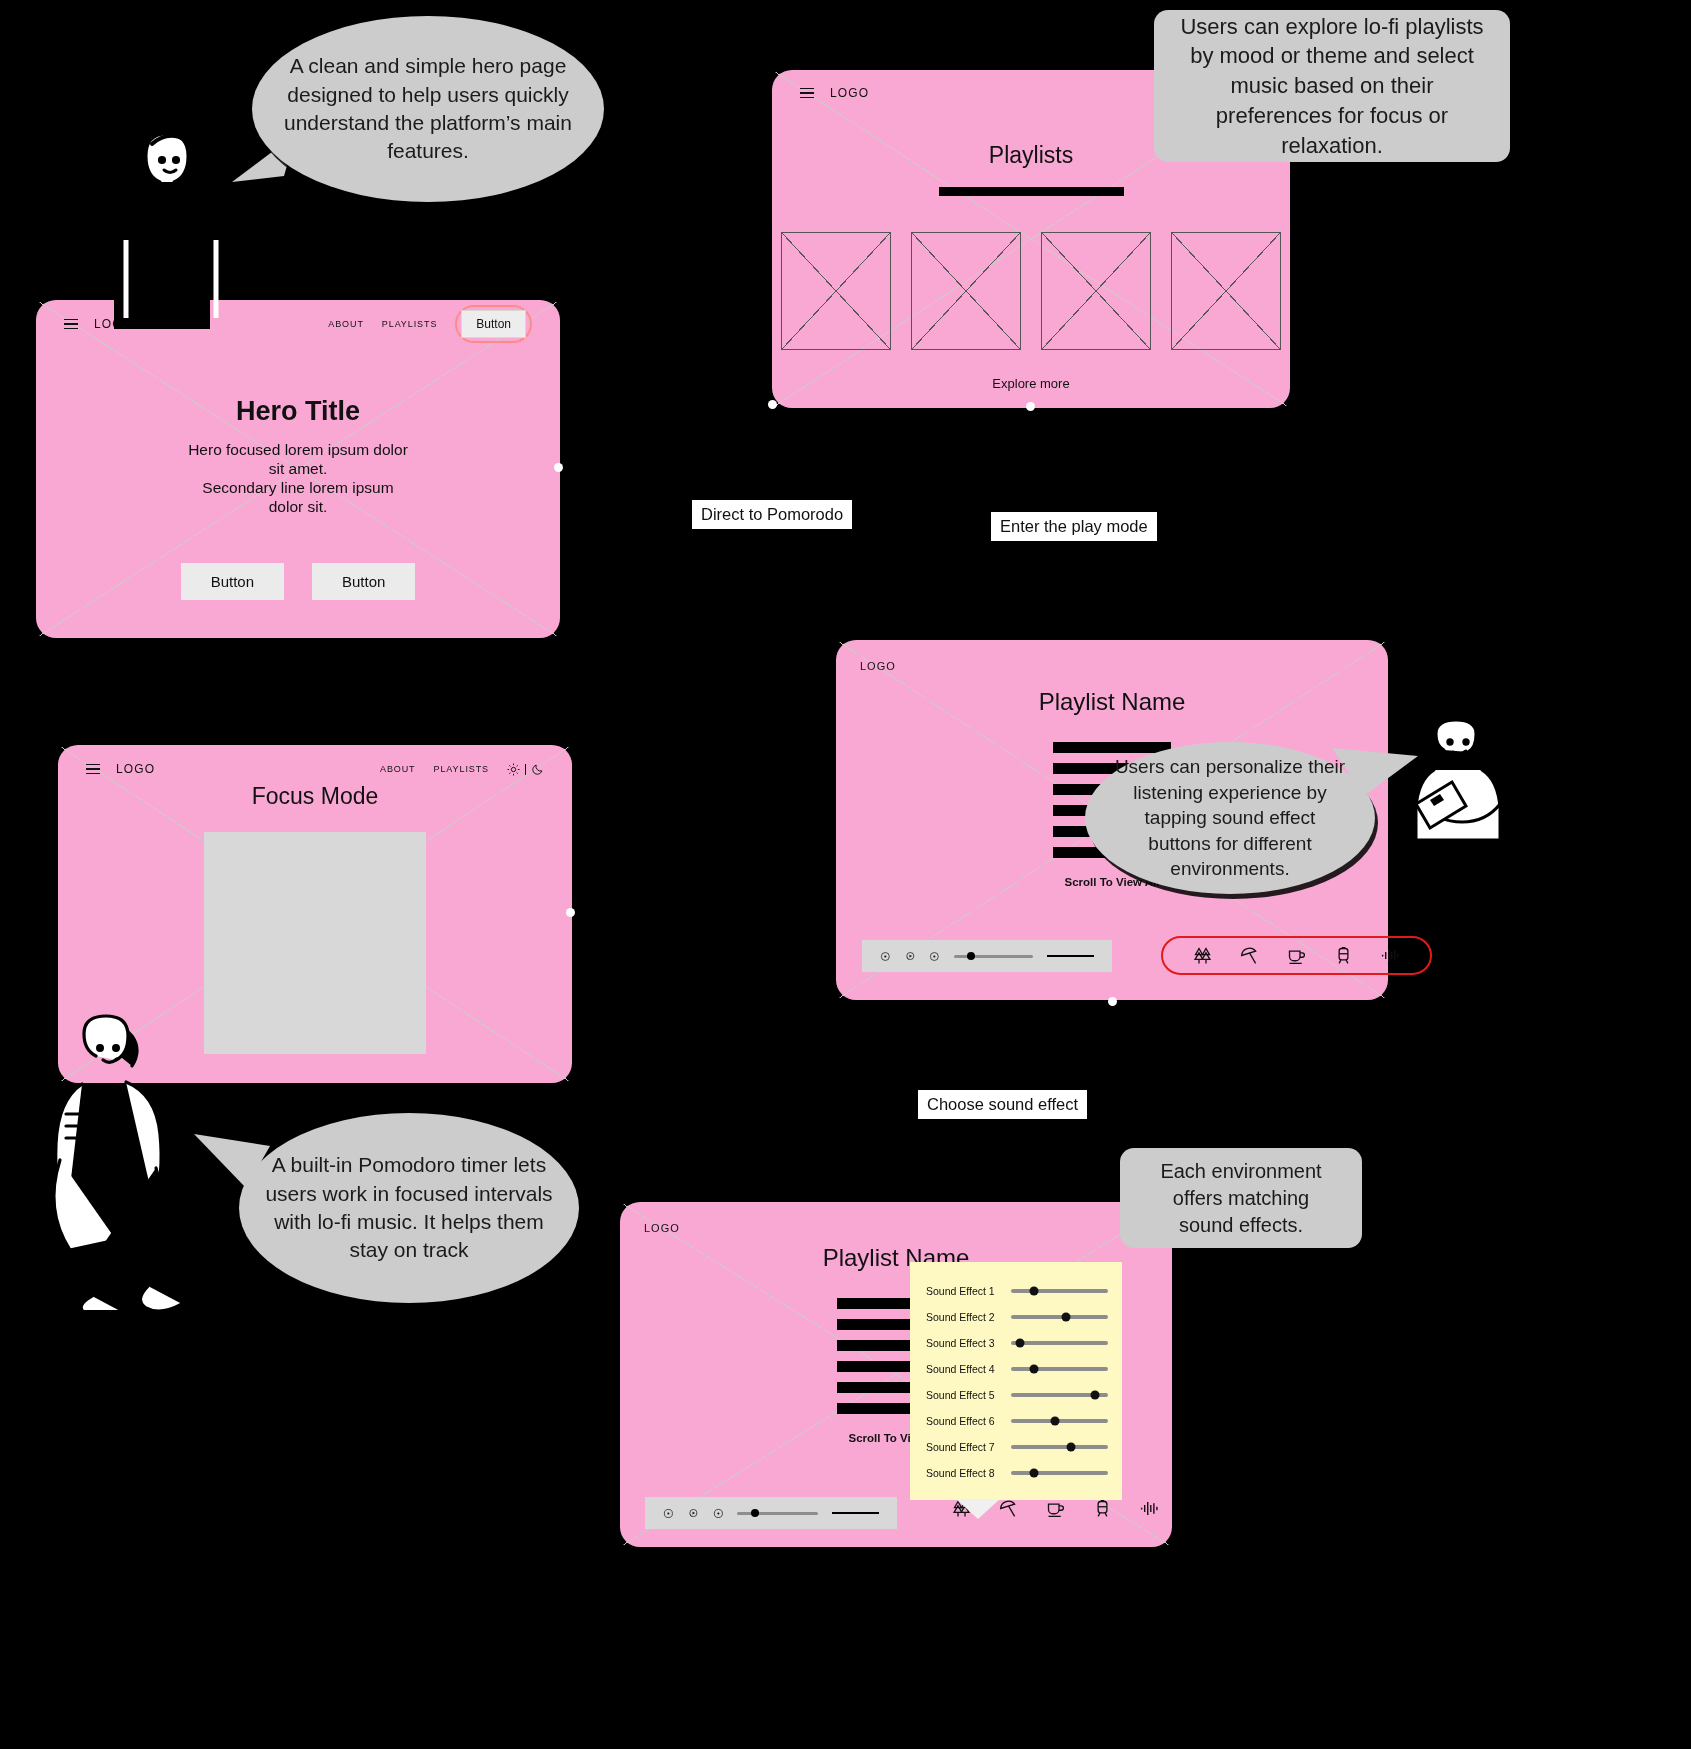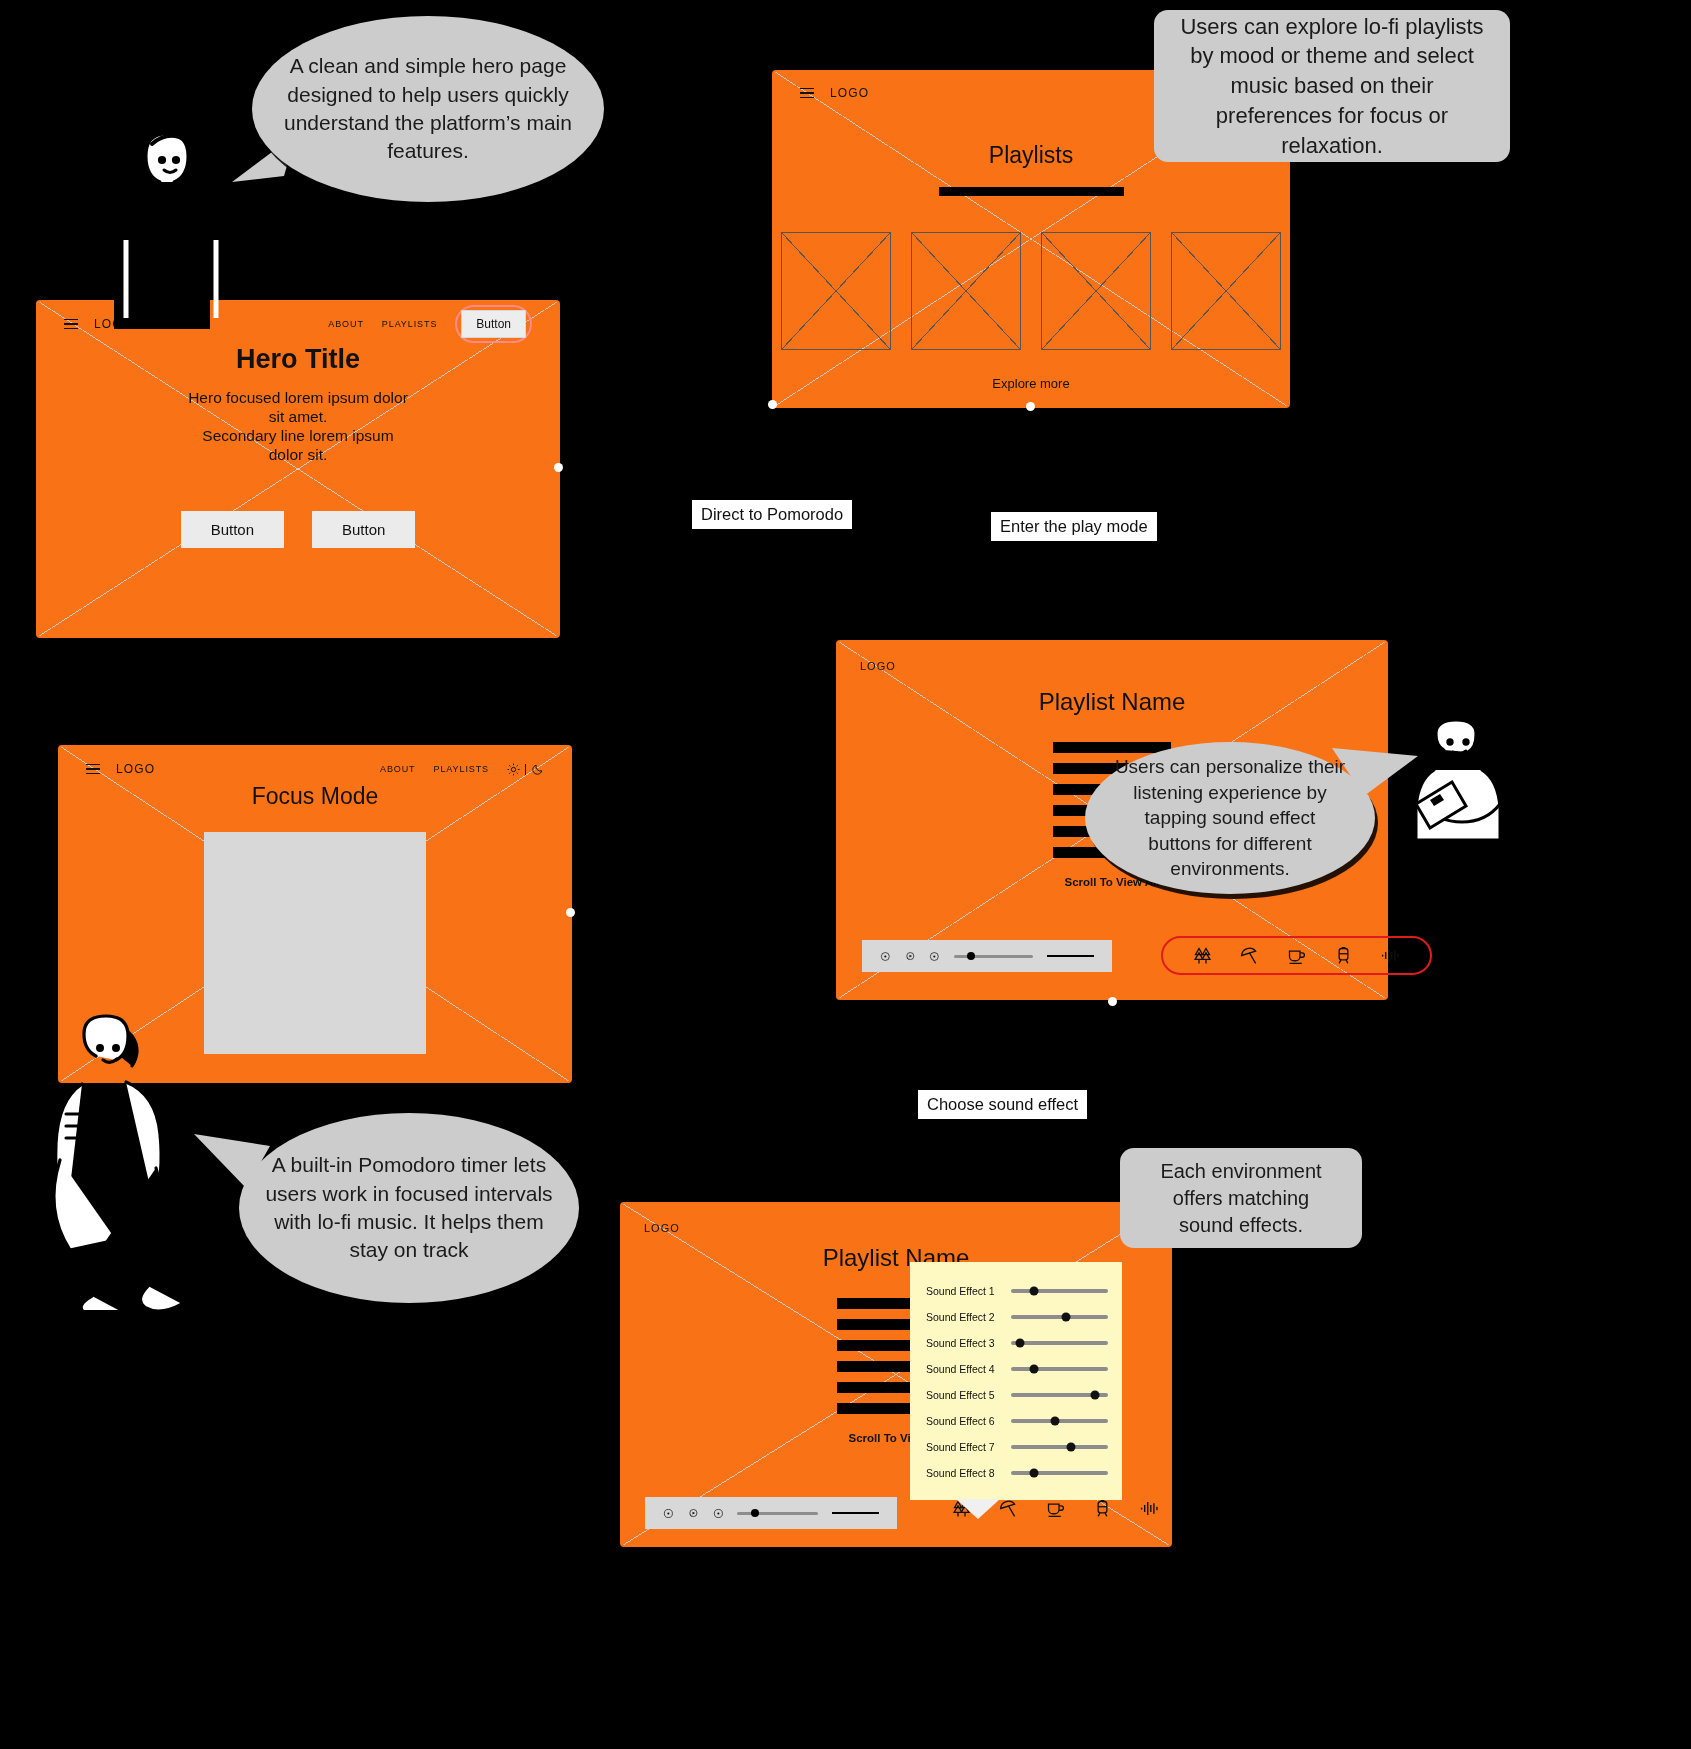--- a/index.html
+++ b/index.html
@@ -7,22 +7,22 @@
     width: 1691px; height: 1749px;
     background: #000000;
     font-family: "Liberation Sans", sans-serif;
     overflow: hidden;
   }
   #stage { position: relative; width: 1691px; height: 1749px; }
 
   
   .screen {
     position: absolute;
-    background: #f97316;
-    border-radius: 4px;
+    background: #f9a8d4;
+    border-radius: 20px;
   }
   .screen::before, .screen::after {
     content: "";
     position: absolute;
     left: 0; top: 0;
     width: 100%; height: 100%;
     pointer-events: none;
     background:
       linear-gradient(to bottom right, transparent calc(50% - 0.4px), #cccccc calc(50% - 0.4px), #cccccc calc(50% + 0.4px), transparent calc(50% + 0.4px));
     border-radius: 10px;
@@ -174,21 +174,21 @@
       <span class="logo">LOGO</span>
     </div>
     <div class="nav-right">
       <span class="navlink">ABOUT</span>
       <span class="navlink">PLAYLISTS</span>
       <span class="redring">
         <span class="nav-btn">Button</span>
       </span>
     </div>
   </div>
-  <div style="padding-top:44px;">
+  <div style="padding-top:96px;">
     <div class="hero-title">Hero Title</div>
     <div class="hero-sub">
       <span>Hero focused lorem ipsum dolor</span><br>
       <span>sit amet.</span><br>
       <span>Secondary line lorem ipsum</span><br>
       <span>dolor sit.</span>
     </div>
     <div class="hero-btns">
       <div class="btn-grey">Button</div>
       <div class="btn-grey">Button</div>

